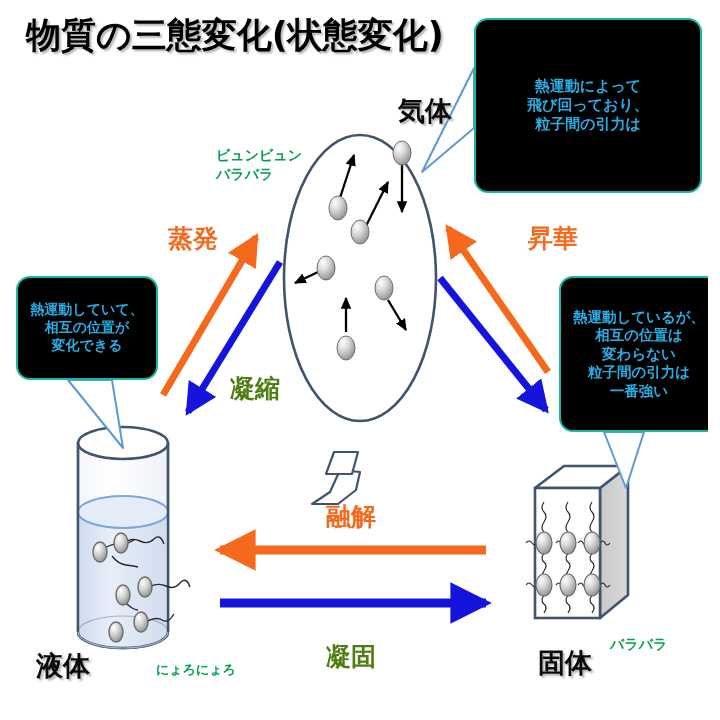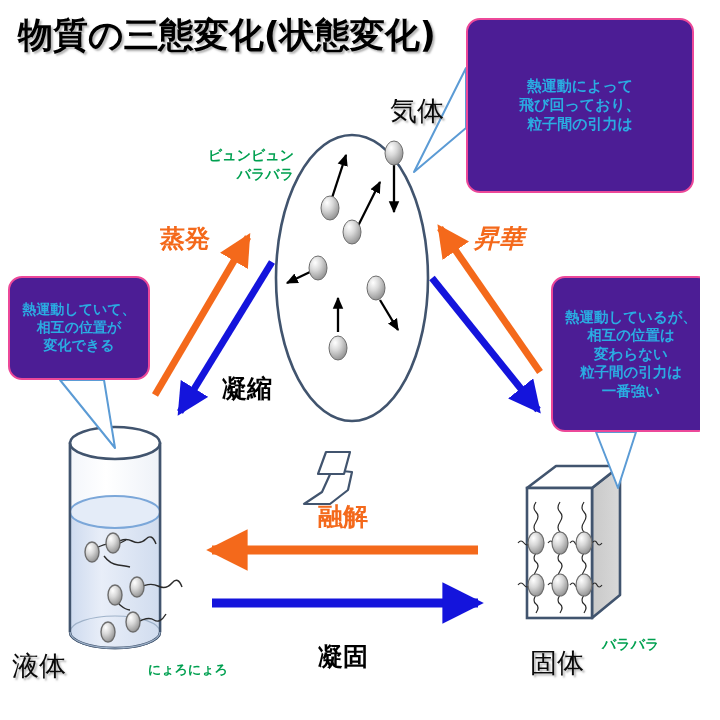--- a/index.html
+++ b/index.html
@@ -10,66 +10,67 @@
   }
   body {
     font-family: "DejaVu Sans", "Liberation Sans", sans-serif;
   }
   #stage {
     position: relative;
     width: 700px;
     height: 720px;
     background: #ffffff;
     overflow: hidden;
+    margin-left: 8px;
   }
   .abs { position: absolute; }
 
   
   #page-title {
     left: 18px;
     top: 12px;
     font-size: 35px;
     font-weight: bold;
     color: #000000;
     letter-spacing: 0px;
     text-shadow: 2px 2px 2px rgba(120,120,120,0.55);
     white-space: nowrap;
   }
 
   
   .state-label {
     font-size: 27px;
-    font-weight: normal;
+    font-weight: bold;
     color: #0a0a0a;
     text-shadow: 2px 2px 2px rgba(130,130,130,0.6);
     white-space: nowrap;
   }
   #label-gas   { left: 390px; top: 93px; }
-  #label-liquid{ left: 12px;  top: 648px; text-align: right; }
+  #label-liquid{ left: 28px;  top: 648px; text-align: right; }
   #label-solid { left: 530px; top: 645px; }
 
   
   .onomatopoeia {
     color: #00a050;
     font-size: 14px;
     font-weight: bold;
     line-height: 1.35;
-    text-align: right;
+    text-align: left;
     white-space: nowrap;
   }
   #ono-gas    { left: 208px; top: 146px; }
   #ono-liquid { left: 148px; top: 661px; font-size: 13px; }
   #ono-solid  { left: 602px; top: 635px; font-size: 14px; }
 
   
   .callout {
     box-sizing: border-box;
-    border: 2px solid #ec4899;
+    border: 2px solid #14b8a6;
     border-radius: 14px;
-    background: #4c1d95;
+    background: #000000;
     color: #2aace2;
     font-size: 15px;
     font-weight: bold;
     line-height: 1.28;
     text-align: center;
     padding: 6px 8px;
     display: flex;
     flex-direction: column;
     justify-content: center;
     align-items: center;
@@ -80,24 +81,24 @@
   #callout-liquid { left: 8px;   top: 276px; width: 142px; height: 104px; font-size: 14px; text-align: center; }
   #callout-solid  { left: 551px; top: 276px; width: 160px; height: 156px; font-size: 14.5px; }
 
   
   .arrow-label {
     font-size: 25px;
     font-weight: bold;
     white-space: nowrap;
   }
   .lbl-orange { color: #f4691b; }
-  .lbl-blue   { color: #000000; }
+  .lbl-blue   { color: #4d7c0f; }
   #lbl-evaporation { left: 160px; top: 222px; }
   #lbl-condensation{ left: 222px; top: 372px; }
-  #lbl-sublimation { left: 474px; top: 222px; font-style: italic; }
+  #lbl-sublimation { left: 520px; top: 222px; }
   #lbl-melting     { left: 318px; top: 500px; }
   #lbl-freezing    { left: 318px; top: 640px; }
 
   svg.layer {
     position: absolute;
     left: 0; top: 0;
     width: 720px;
     height: 720px;
     pointer-events: none;
   }

